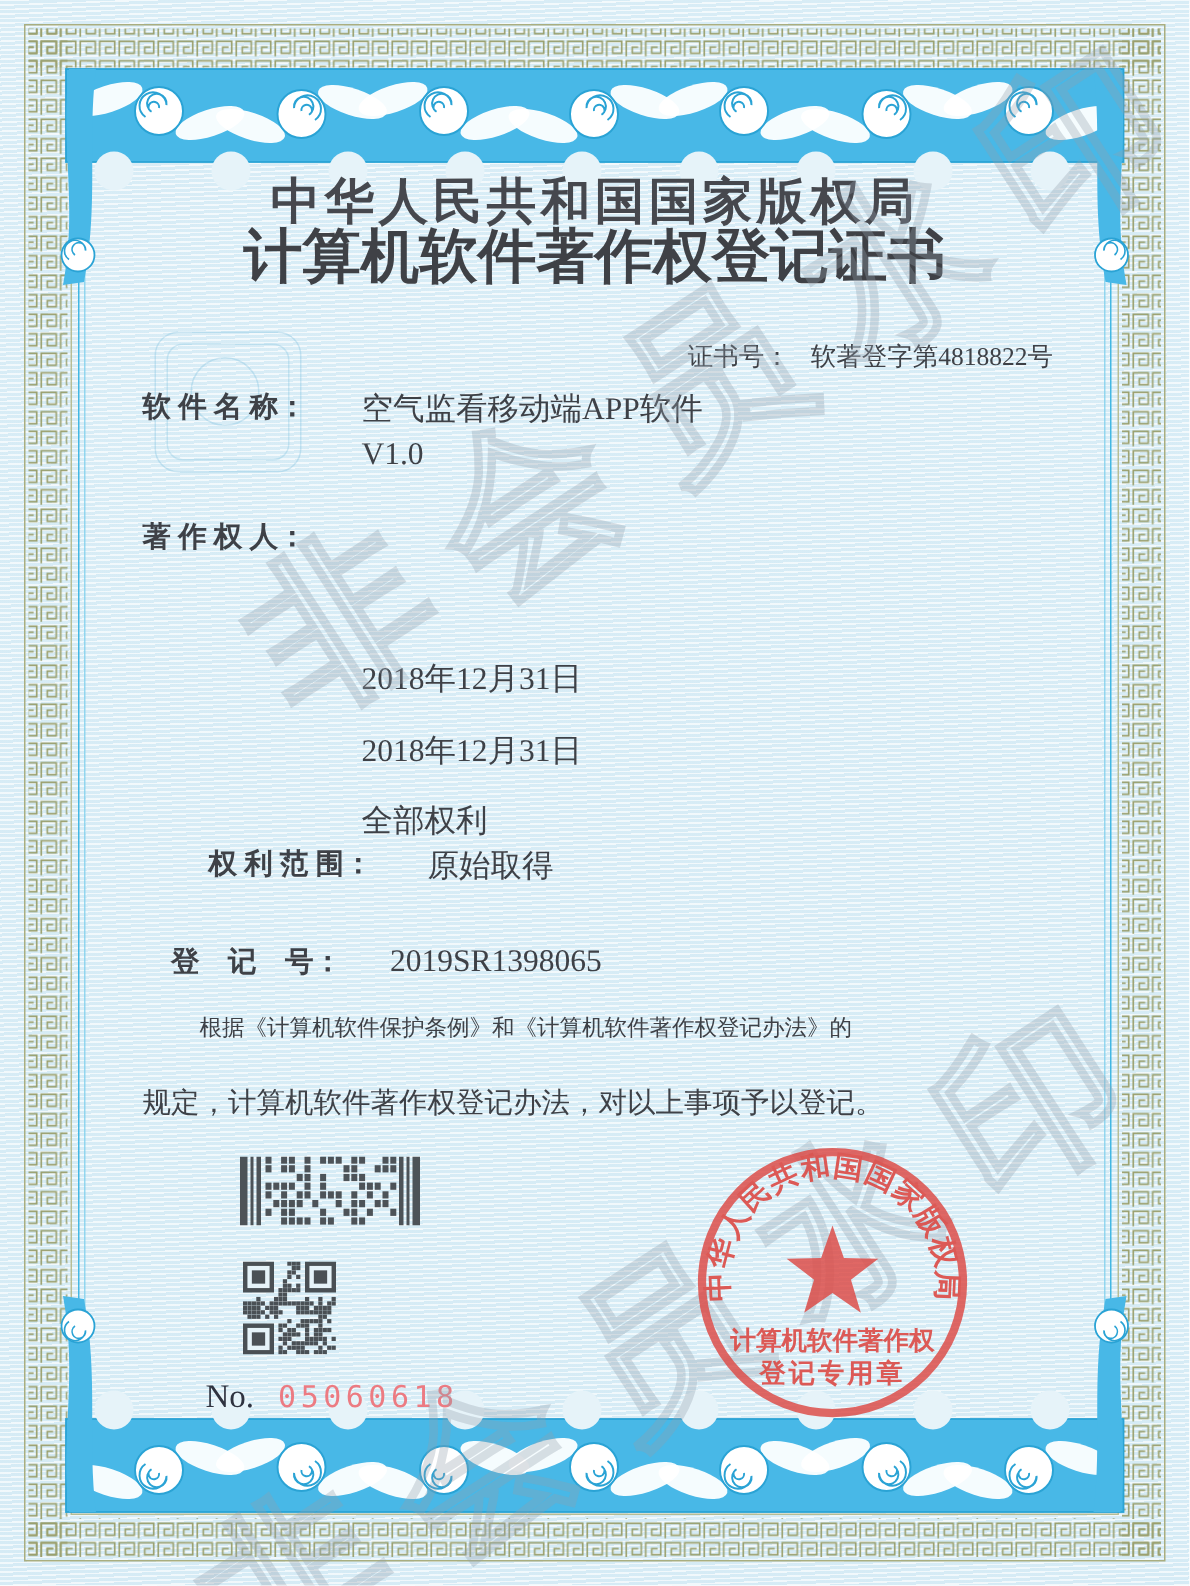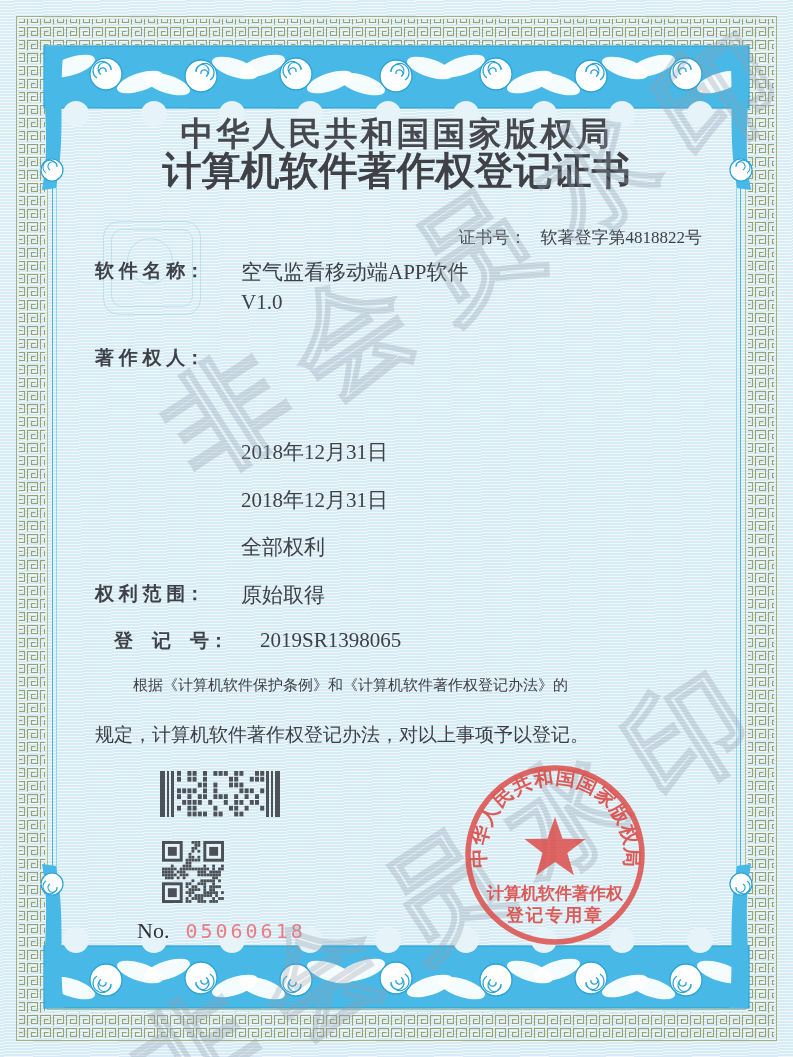--- a/index.html
+++ b/index.html
@@ -38,21 +38,21 @@
   .authority{left:0;top:112px;width:793px;text-align:center;font-size:33px;font-weight:700;
              letter-spacing:3px;color:#46484e;}
   .cert-title{left:0;top:144px;width:793px;text-align:center;font-size:39px;font-weight:700;
               letter-spacing:0;color:#3f4146;}
   .certno-line{left:300px;top:226px;width:402px;text-align:right;font-size:17px;color:#3e4147;}
   .certno-line .lbl{margin-right:14px;}
   .fieldlabel{left:95px;font-size:19px;font-weight:600;}
   .fieldvalue{left:241px;font-size:21px;}
   .y-name{top:258px;} .y-ver{top:290px;} .y-owner{top:345px;}
   .y-dev{top:438px;} .y-pub{top:486px;} .y-acq{top:533px;}
-  .y-scope{top:581px;} .y-reg{top:628px;margin-left:19px;}
+  .y-scope{top:563px;margin-left:44px;} .y-reg{top:628px;margin-left:19px;}
   .stmt1{left:133px;top:676px;font-size:15px;}
   .stmt2{left:95px;top:722px;font-size:19px;}
   .serial{left:137px;top:918px;font-size:22px;color:#2f3340;}
   .serial .num{font-family:"DejaVu Sans Mono","Liberation Mono",monospace;
                font-size:20px;color:#ec7b82;letter-spacing:3px;margin-left:16px;}
   .issue-date{left:478px;top:925px;font-size:22px;letter-spacing:1px;color:#37393f;}
   
   .codes{position:absolute;z-index:31;}
   #barcode{left:160px;top:771px;}
   #qrcode{left:162px;top:841px;}

